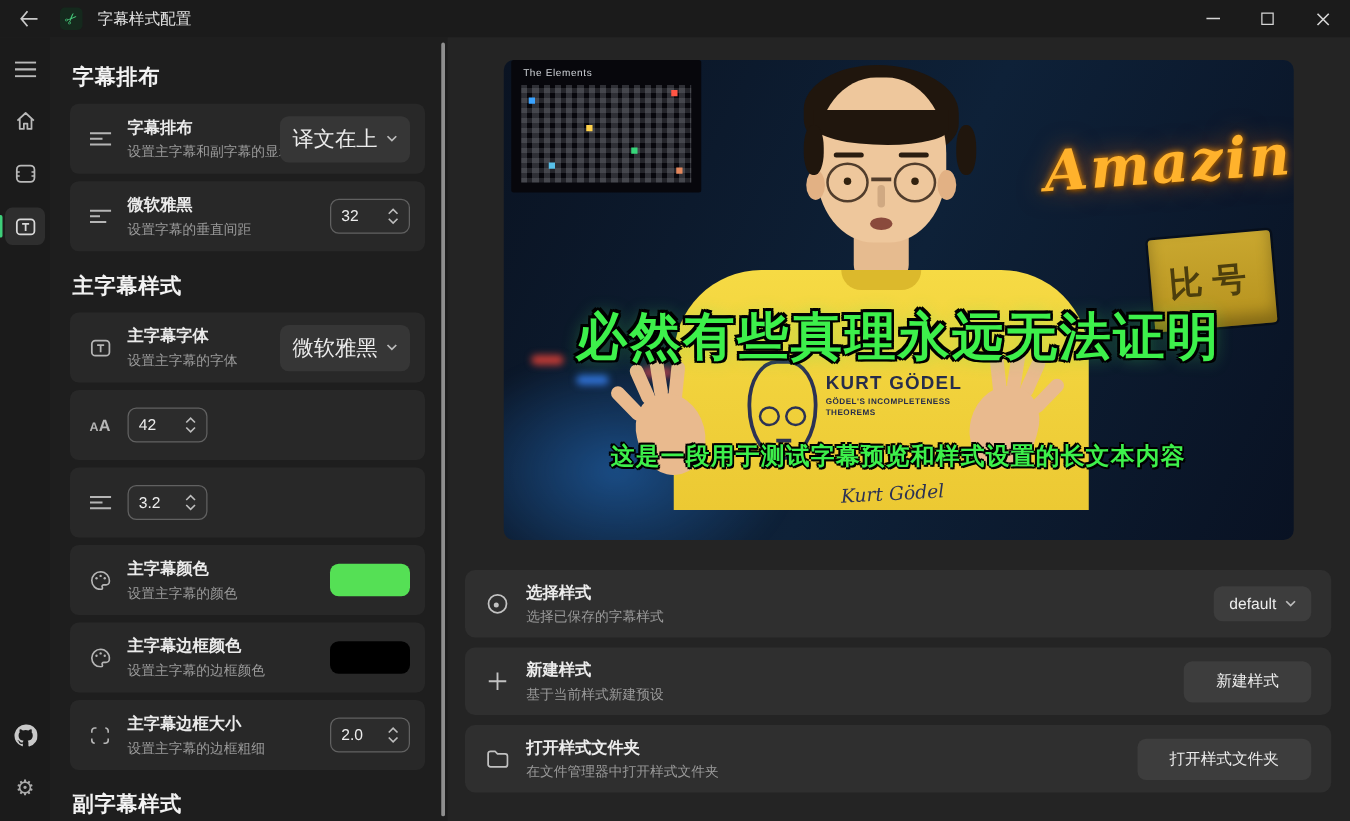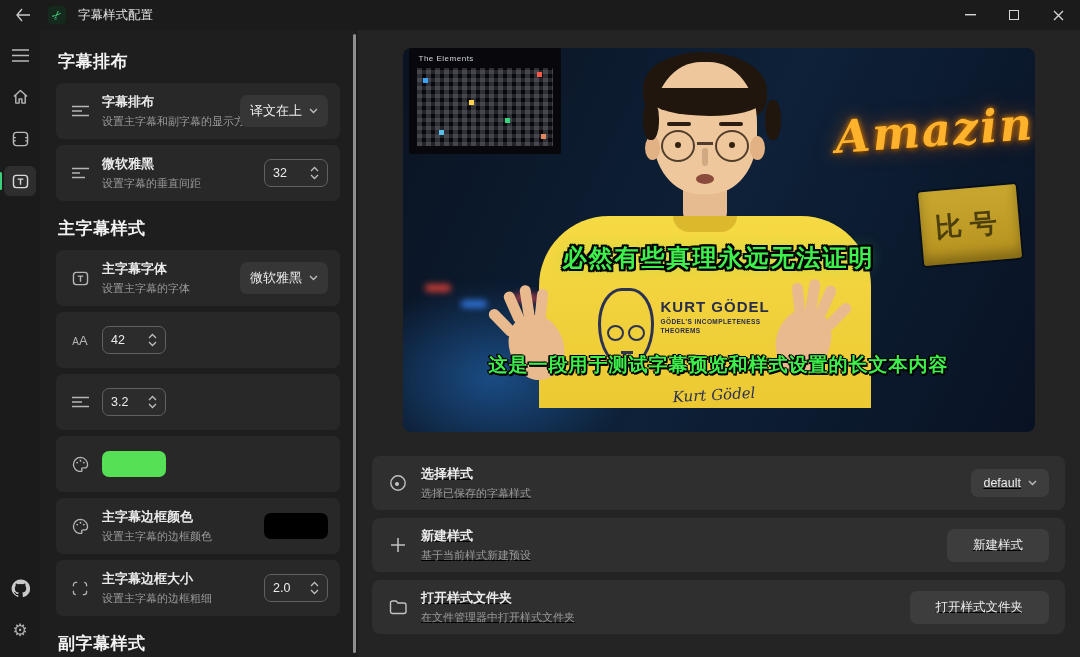--- a/index.html
+++ b/index.html
@@ -27,26 +27,26 @@
   .rail-spacer { margin-top:auto; }
   .gear-glyph { font-size:17px; color:#ababab; line-height:1; }
 
   
   .panel { width:318px; flex:none; background:#1e1e1e; padding:12px 18px 0 16px; position:relative; overflow:hidden; }
   .panel-scrollbar { position:absolute; right:2px; top:4px; width:3px; height:calc(100% - 8px); background:#8f8f8f; border-radius:2px; }
   .section-h { font-size:17px; font-weight:700; color:#f2f2f2; margin:8px 0 10px 2px; letter-spacing:.5px; }
   .section-h.mid { margin-top:16px; }
   .card { background:#282828; border-radius:7px; height:56px; display:flex; align-items:center; gap:10px; padding:0 12px; margin-bottom:6px; }
   .card-icon { width:24px; flex:none; color:#b5b5b5; display:flex; align-items:center; justify-content:center; }
-  .aa-glyph { font-size:13px; color:#b5b5b5; font-weight:400; letter-spacing:0; }
+  .aa-glyph { font-size:13px; color:#b5b5b5; font-weight:700; letter-spacing:0; }
   .aa-glyph .small { font-size:10px; }
   .card-text { flex:1; min-width:0; }
   .card-title { font-size:13px; font-weight:700; color:#ebebeb; margin-bottom:3px; white-space:nowrap; }
   .card-desc { font-size:11px; color:#9b9b9b; white-space:nowrap; }
-  .select-ctl { flex:none; background:#363636; border-radius:7px; padding:7px 10px; display:flex; align-items:center; gap:7px; font-size:13px; color:#ececec; }
+  .select-ctl { flex:none; background:#363636; border-radius:7px; padding:7px 10px; display:flex; align-items:center; gap:7px; font-size:17px; color:#ececec; }
   .stepper { flex:none; width:64px; border:1px solid #616161; background:#2c2c2c; border-radius:7px; padding:6px 8px; display:flex; align-items:center; justify-content:space-between; font-size:12.5px; color:#ececec; }
   .swatch { flex:none; width:64px; height:26px; border-radius:7px; }
 
   
   .main { flex:1; background:#242424; padding:18px 15px 0 14px; min-width:0; }
   .video { width:632px; height:384px; margin:0 auto; border-radius:8px; position:relative; overflow:hidden;
            background:linear-gradient(115deg,#0a1322 0%,#0e2138 50%,#091223 100%); }
   .glow { position:absolute; left:-50px; bottom:-40px; width:280px; height:190px; border-radius:50%;
           background:radial-gradient(closest-side, rgba(38,118,205,.55), rgba(38,118,205,0)); filter:blur(6px); }
   .led { position:absolute; width:26px; height:8px; border-radius:4px; filter:blur(3px); }
@@ -108,30 +108,30 @@
   .hand.right { left:368px; top:234px; transform:rotate(14deg) scaleX(-1); }
   .palm { position:absolute; top:26px; left:4px; width:54px; height:66px; background:#e9ba8e; border-radius:46% 54% 50% 50%; }
   .f { position:absolute; width:11px; height:34px; background:#e9ba8e; border-radius:6px; }
   .f1 { left:-2px; top:10px; transform:rotate(-30deg); }
   .f2 { left:13px; top:-2px; transform:rotate(-10deg); }
   .f3 { left:27px; top:-4px; transform:rotate(5deg); }
   .f4 { left:40px; top:3px; transform:rotate(20deg); }
 
   
   .sub { position:absolute; width:100%; text-align:center; z-index:5; font-weight:700; }
-  .sub-main { top:194px; font-size:24px; color:#3df04b; letter-spacing:2px;
+  .sub-main { top:194px; font-size:41px; color:#3df04b; letter-spacing:2px;
     text-shadow:-2px 0 0 #000, 2px 0 0 #000, 0 -2px 0 #000, 0 2px 0 #000, -2px -2px 0 #000, 2px 2px 0 #000, -2px 2px 0 #000, 2px -2px 0 #000, 0 0 14px rgba(70,240,90,.45);font-family:Liberation Mono, monospace; }
   .sub-secondary { top:304px; font-size:19px; color:#3df04b; letter-spacing:1px;
     text-shadow:-1.5px 0 0 #000, 1.5px 0 0 #000, 0 -1.5px 0 #000, 0 1.5px 0 #000, -1.5px -1.5px 0 #000, 1.5px 1.5px 0 #000; }
   .sub-english { top:330px; font-size:14px; color:#ffffff; letter-spacing:.2px;
     text-shadow:-1.2px 0 0 #000, 1.2px 0 0 #000, 0 -1.2px 0 #000, 0 1.2px 0 #000, 1.2px 1.2px 0 #000, -1.2px -1.2px 0 #000; }
 
   
   .rows { margin-top:24px; display:flex; flex-direction:column; gap:8px; }
-  .row { background:#2f2f2f; border-radius:8px; height:54px; display:flex; align-items:center; gap:13px; padding:0 16px;text-decoration:underline; }
+  .row { background:#2f2f2f; border-radius:8px; height:54px; display:flex; align-items:center; gap:13px; padding:0 16px; }
   .row-icon { width:20px; flex:none; color:#c2c2c2; display:flex; align-items:center; justify-content:center; }
   .row-title { font-size:13px; font-weight:700; color:#ececec; margin-bottom:3px; }
   .row-desc { font-size:11px; color:#9a9a9a; }
   .row-ctl { margin-left:auto; }
   .dropdown { background:#3d3d3d; border-radius:7px; padding:7px 12px; display:flex; align-items:center; gap:7px; font-size:12.5px; color:#ececec; }
   .btn { background:#3d3d3d; border-radius:7px; padding:8px 26px; font-size:12.5px; color:#ececec; border:none; white-space:nowrap; }
 
   svg { display:block; }
 </style>
 </head>
@@ -291,20 +291,24 @@
       </div>
 
       <div class="card">
         <div class="card-icon">
           <svg width="17" height="16" viewBox="0 0 18 17">
               <path d="M9 1.5a7.5 7.5 0 1 0 0 15c1.4 0 1.9-.9 1.4-1.9-.5-1 0-1.9 1.4-1.9h1.7a2.8 2.8 0 0 0 2.9-2.8A7.6 7.6 0 0 0 9 1.5z" stroke="currentColor" stroke-width="1.4" fill="none"></path>
               <circle cx="5.5" cy="7" r="1" fill="currentColor"></circle>
               <circle cx="9" cy="5" r="1" fill="currentColor"></circle>
               <circle cx="12.5" cy="7" r="1" fill="currentColor"></circle>
             </svg>
+        </div>
+        <div class="card-text">
+          <div class="card-title">主字幕颜色</div>
+          <div class="card-desc">设置主字幕的颜色</div>
         </div>
         <div class="swatch" style="background: rgb(85, 224, 85);"></div>
       </div>
 
       <div class="card">
         <div class="card-icon">
           <svg width="17" height="16" viewBox="0 0 18 17">
               <path d="M9 1.5a7.5 7.5 0 1 0 0 15c1.4 0 1.9-.9 1.4-1.9-.5-1 0-1.9 1.4-1.9h1.7a2.8 2.8 0 0 0 2.9-2.8A7.6 7.6 0 0 0 9 1.5z" stroke="currentColor" stroke-width="1.4" fill="none"></path>
               <circle cx="5.5" cy="7" r="1" fill="currentColor"></circle>
               <circle cx="9" cy="5" r="1" fill="currentColor"></circle>

